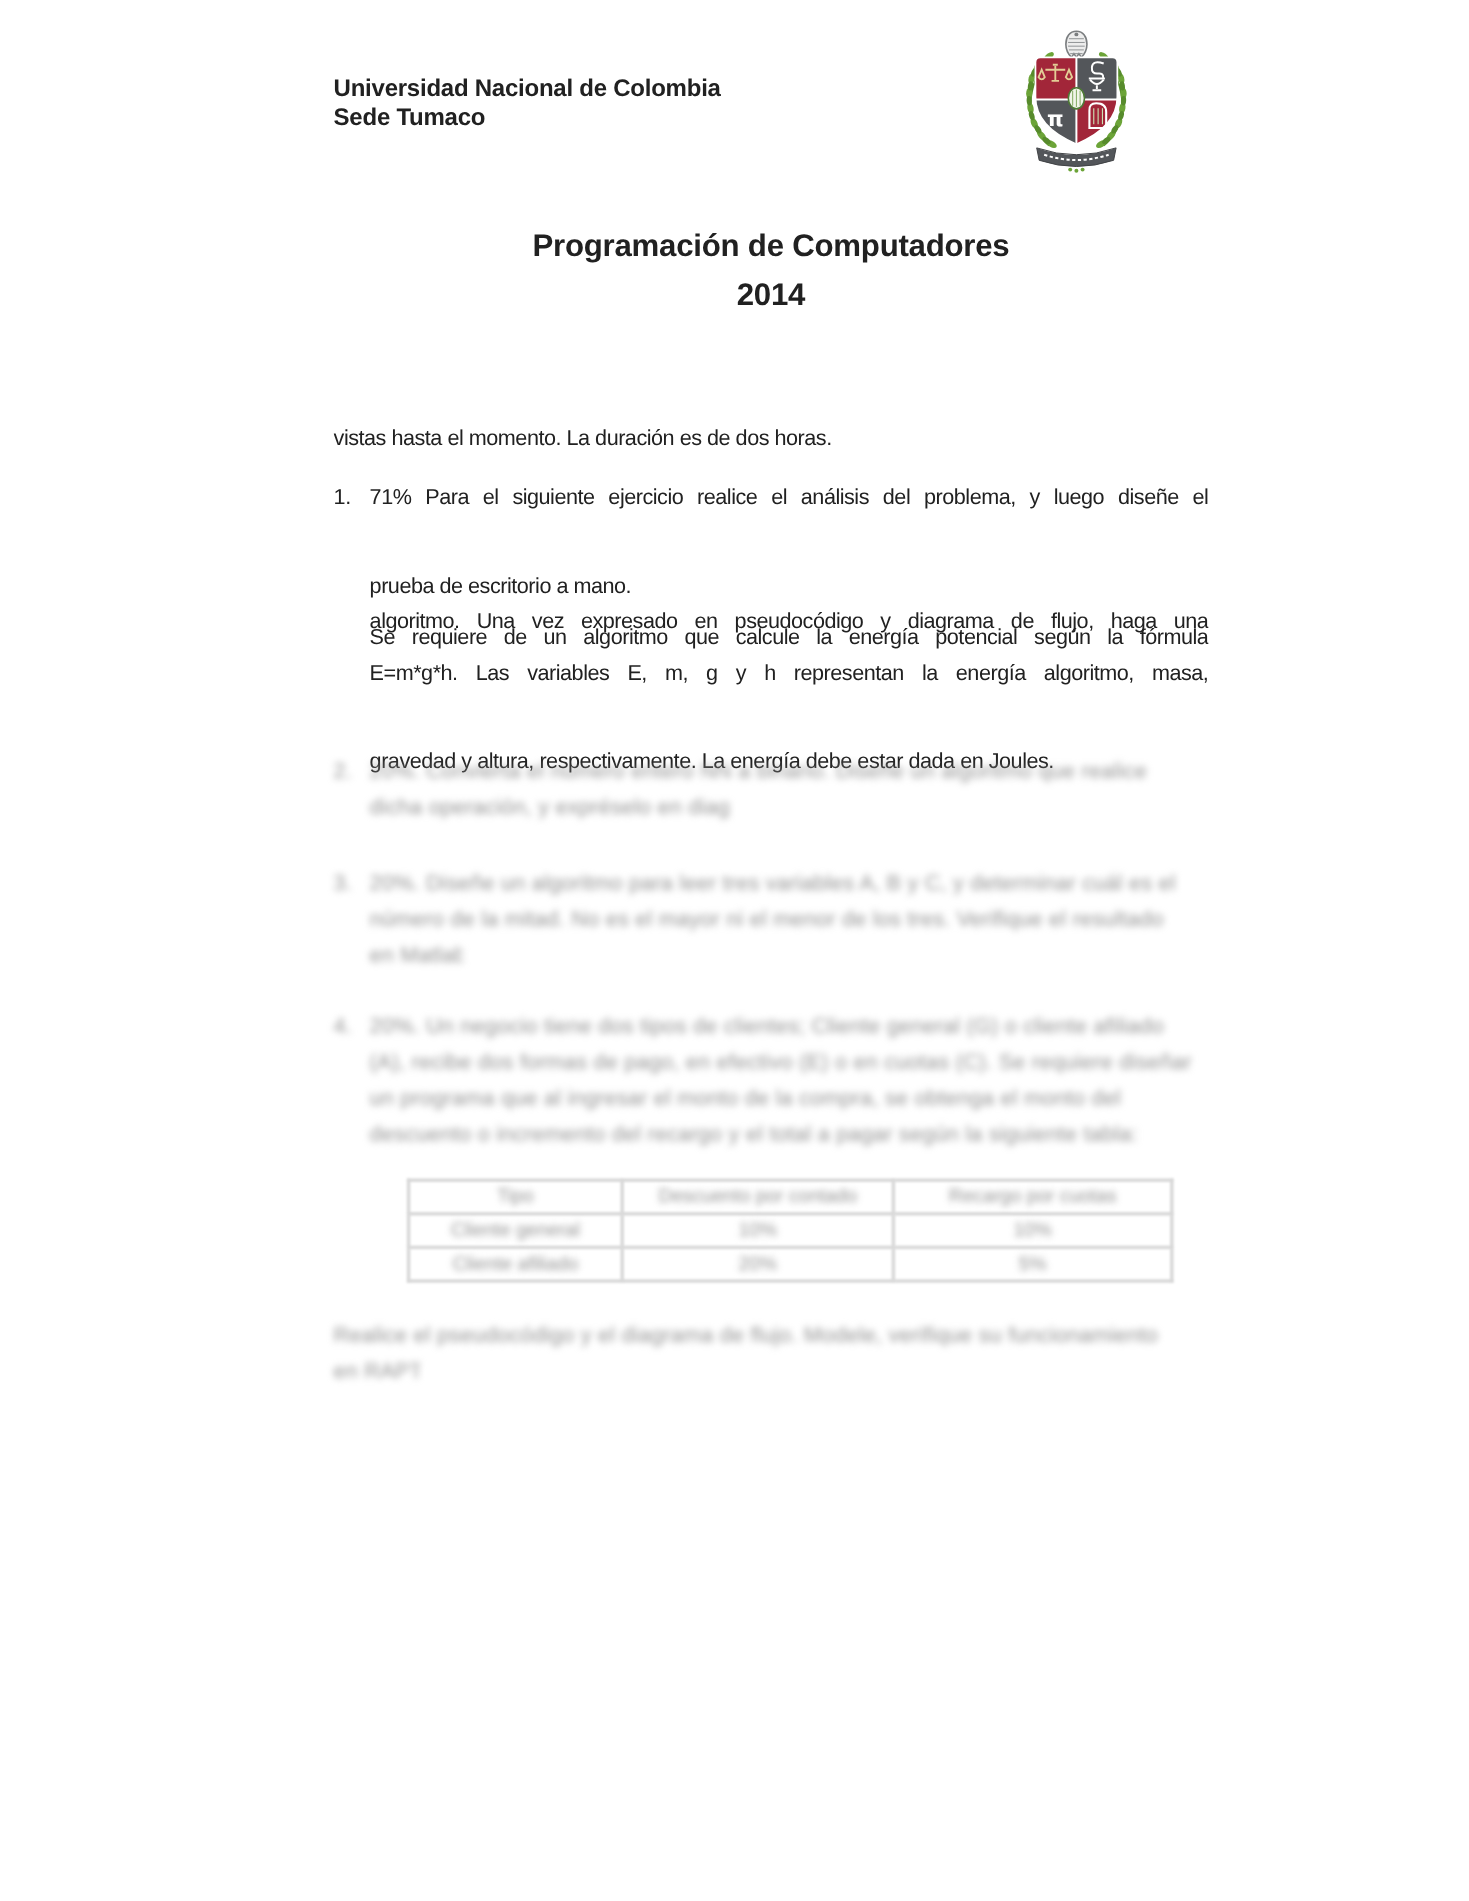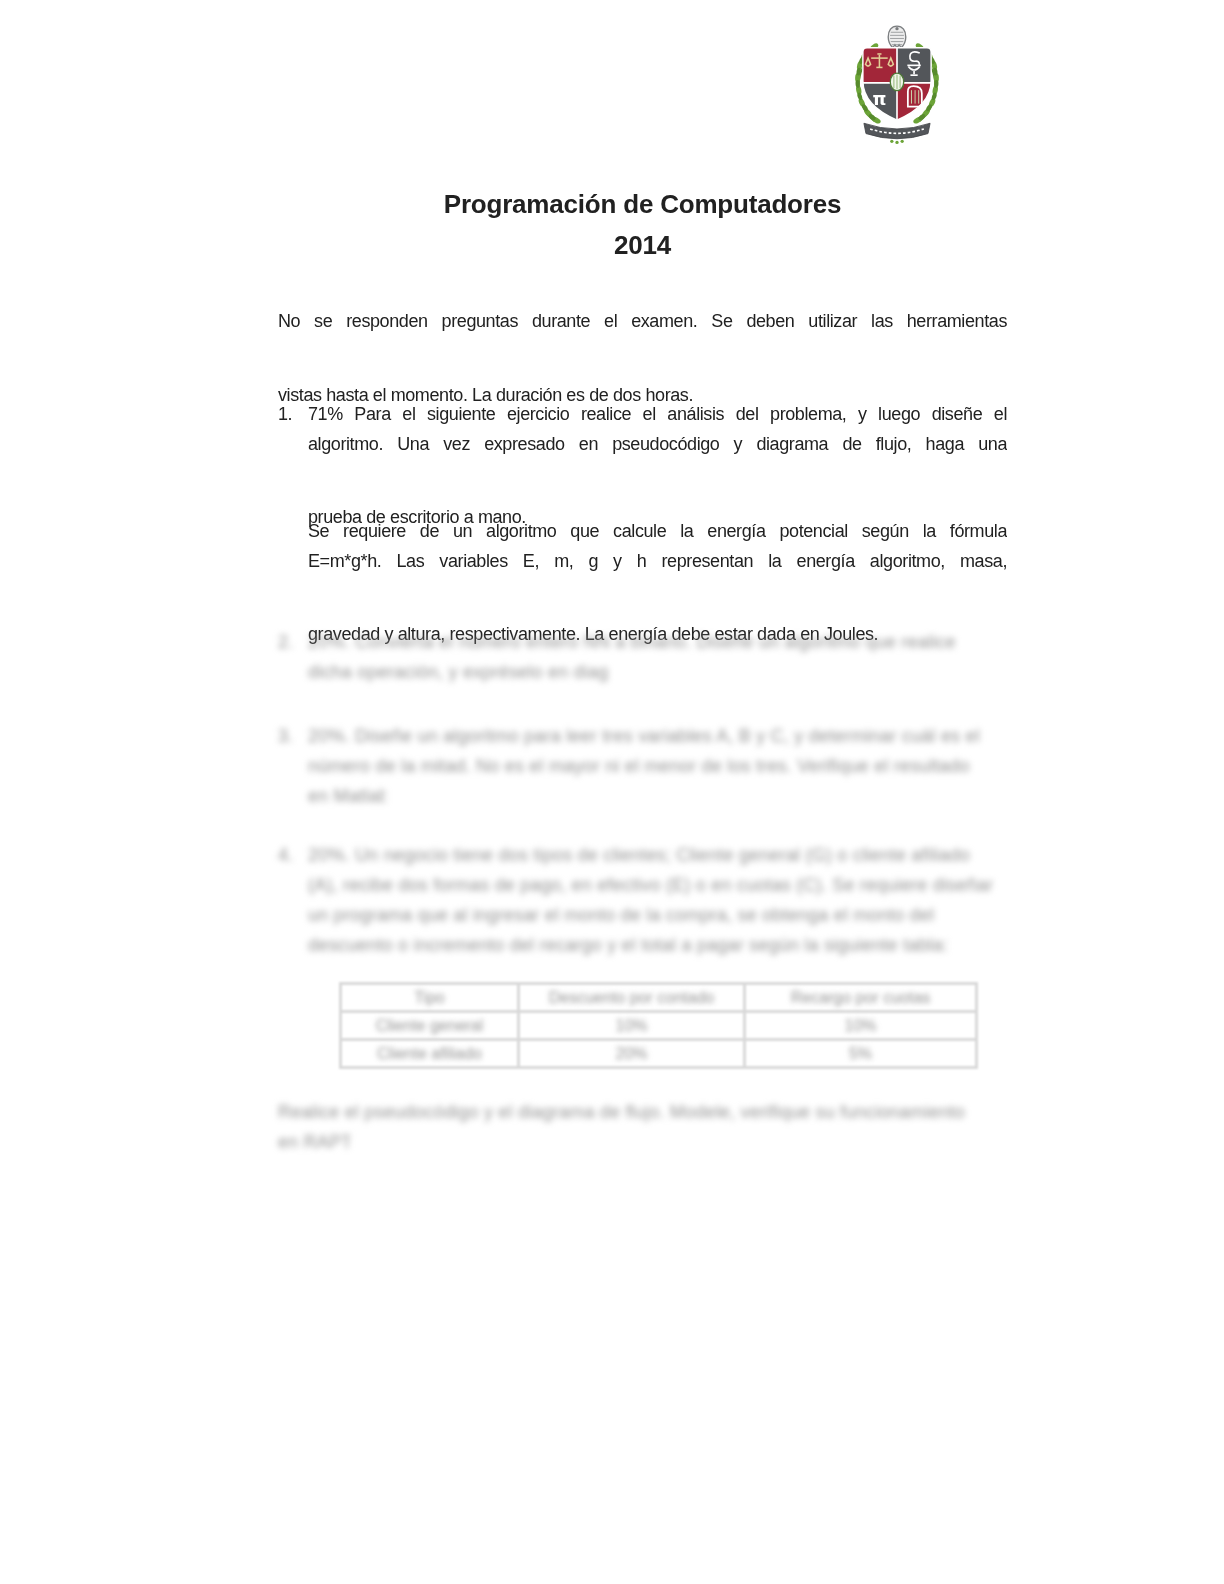--- a/index.html
+++ b/index.html
@@ -48,20 +48,24 @@
   table.btable td span{
     display:inline-block;color:var(--blur-gray,#959595);
     filter:blur(2.6px);font-size:16px;white-space:nowrap;
   }
 </style>
 </head>
 <body>
 
 <div class="page">
 
+  <div class="abs header-block">
+    <div>Universidad Nacional de Colombia</div>
+    <div>Sede Tumaco</div>
+  </div>
 
   <div class="abs logo-box">
     <svg viewBox="0 0 100 118" width="104" height="122">
 
       <g>
         <path d="M50,2 C44.5,2 41.5,6.5 41.5,12.5 C41.5,17 43.5,20.5 46,23 L48,20 L50,23 L52,20 L54,23 C56.5,20.5 58.5,17 58.5,12.5 C58.5,6.5 55.5,2 50,2 Z" fill="#ededed" stroke="#7b7e80" stroke-width="1.3"></path>
         <path d="M44,8 h12 M43.3,11 h13.4 M43.3,14 h13.4 M44,17 h12 M45,20 h10" stroke="#8f9294" stroke-width="0.8" fill="none"></path>
         <circle cx="50" cy="4.5" r="1.6" fill="#7b7e80"></circle>
       </g>
 
@@ -158,30 +162,29 @@
       </g>
     </svg>
   </div>
 
   <div class="abs title-block">
     <div>Programación de Computadores</div>
     <div>2014</div>
   </div>
 
   <div class="abs para" style="left:278px;top:307px;width:729px;">
-    <div class="jline">No se responden preguntas durante el examen. Se deben utilizar las herramientas</div>
     <div class="jline last">vistas hasta el momento. La duración es de dos horas.</div>
   </div>
 
   <div class="abs para list-item" style="left:278px;top:400px;width:729px;">
     <span class="marker">1.</span>
     <div class="lines">
       <div class="jline">71% Para el siguiente ejercicio realice el análisis del problema, y luego diseñe el</div>
+      <div class="jline last">prueba de escritorio a mano.</div>
       <div class="jline">algoritmo. Una vez expresado en pseudocódigo y diagrama de flujo, haga una</div>
-      <div class="jline last">prueba de escritorio a mano.</div>
     </div>
   </div>
 
   <div class="abs para" style="left:308px;top:517px;width:699px;">
     <div class="jline">Se requiere de un algoritmo que calcule la energía potencial según la fórmula</div>
     <div class="jline">E=m*g*h. Las variables E, m, g y h representan la energía algoritmo, masa,</div>
     <div class="jline last">gravedad y altura, respectivamente. La energía debe estar dada en Joules.</div>
   </div>
 
   <div class="abs blurred-item" style="left:278px;top:632px;width:729px;">

